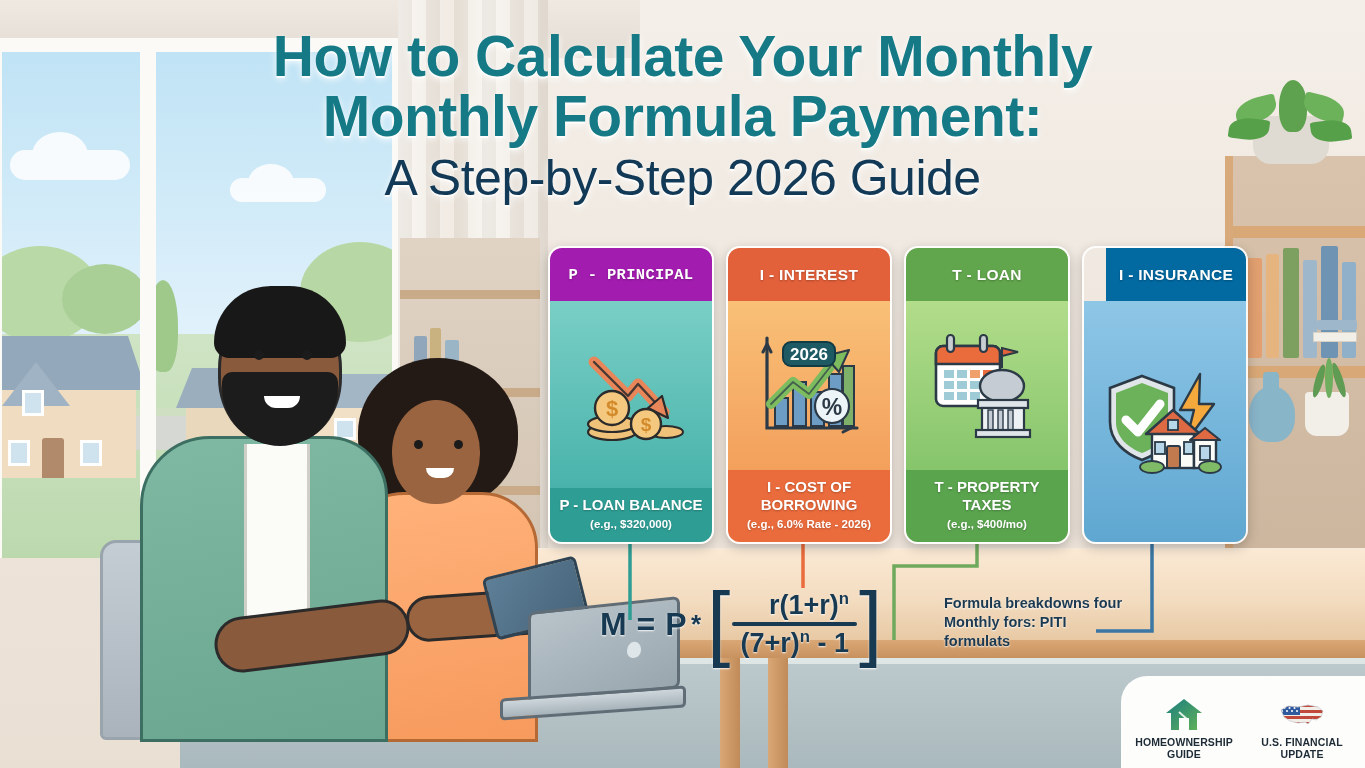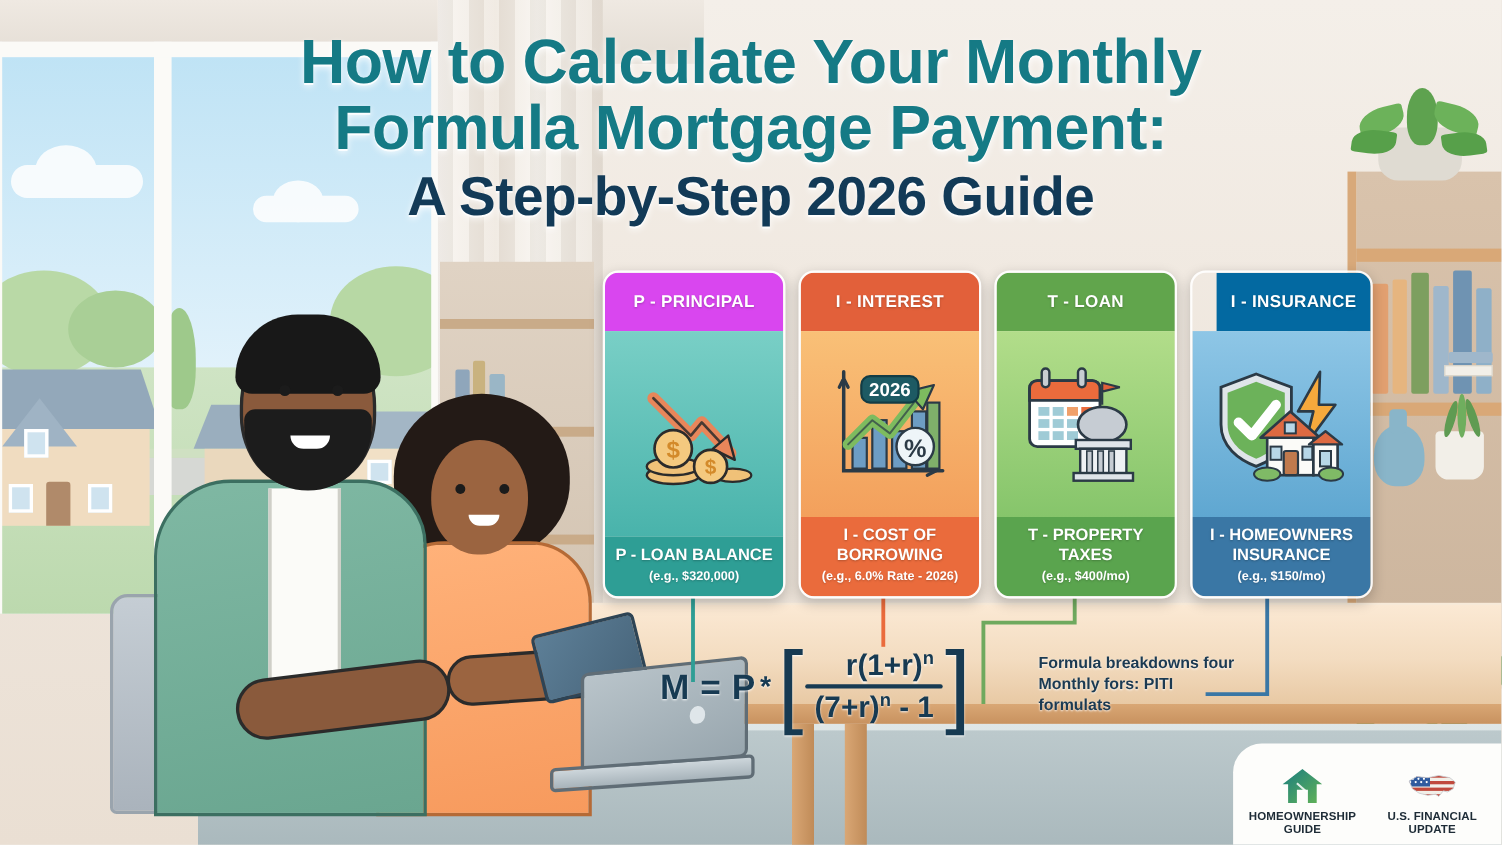--- a/index.html
+++ b/index.html
@@ -170,21 +170,21 @@
   .apple { position:absolute; left:96px; top:38px; width:14px;height:16px;background:#dfe6ea;border-radius:50% 50% 45% 45%; }
 
   
   .title-wrap { position:absolute; left:0; right:0; top:26px; text-align:center; z-index:30; }
   .t-line1, .t-line2 {
     font-size:57px; font-weight:700; color:#157a85; line-height:60px;
     letter-spacing:-0.5px;
     text-shadow:0 2px 0 rgba(255,255,255,.85), 0 3px 7px rgba(255,255,255,.9);
   }
   .t-line3 {
-    font-size:50px; font-weight:700; color:#123a57; line-height:64px;
+    font-size:50px; font-weight:400; color:#123a57; line-height:64px;
     letter-spacing:-0.5px;
     text-shadow:0 2px 0 rgba(255,255,255,.8), 0 3px 7px rgba(255,255,255,.9);
   }
 
   
   .cards { position:absolute; left:548px; top:246px; width:700px; height:298px; z-index:40;
     display:flex; gap:12px; }
   .card {
     width:166px; border-radius:14px; overflow:hidden;
     display:flex; flex-direction:column;
@@ -197,21 +197,21 @@
     text-shadow:0 1px 2px rgba(0,0,0,.25);
   }
   .card-icon { flex:1; display:flex; align-items:center; justify-content:center; padding:6px; }
   .card-foot {
     padding:8px 6px 12px; text-align:center; color:#fff;
   }
   .foot-title { font-size:15px; font-weight:700; line-height:18px; text-shadow:0 1px 2px rgba(0,0,0,.25); }
   .foot-sub { font-size:11.5px; font-weight:600; margin-top:4px; text-shadow:0 1px 2px rgba(0,0,0,.22); }
 
   
-  .c-principal .card-head { background:#d946ef; }
+  .c-principal .card-head { background:#a21caf;font-family:Liberation Mono, monospace; }
   .c-principal .card-icon { background:linear-gradient(180deg,#79cfc6,#49b3ab); }
   .c-principal .card-foot { background:#2e9e95; }
   .c-interest .card-head { background:#e2603a; }
   .c-interest .card-icon { background:linear-gradient(180deg,#f9c077,#f3a05c); }
   .c-interest .card-foot { background:#ea6b3c; }
   .c-taxes .card-head { background:#61a54c; }
   .c-taxes .card-icon { background:linear-gradient(180deg,#b2dd8a,#86c56b); }
   .c-taxes .card-foot { background:#5aa44e; }
   .c-insurance .card-head { background:#0369a1;margin-left:22px; }
   .c-insurance .card-icon { background:linear-gradient(180deg,#8ec6e6,#5fa7d1); }
@@ -393,21 +393,21 @@
 
     <path d="M803 544 L803 588" stroke="#ea6b3c" stroke-width="3.5" fill="none"></path>
 
     <path d="M977 544 L977 566 L894 566 L894 640" stroke="#6fa95e" stroke-width="3.5" fill="none"></path>
 
     <path d="M1152 544 L1152 631 L1096 631" stroke="#3a77a5" stroke-width="3.5" fill="none"></path>
   </svg>
 
   <div class="title-wrap">
     <div class="t-line1">How to Calculate Your Monthly</div>
-    <div class="t-line2">Formula Mortgage Payment:</div>
+    <div class="t-line2">Monthly Formula Payment:</div>
     <div class="t-line3">A Step-by-Step 2026 Guide</div>
   </div>
 
   <div class="cards">
 
     <div class="card c-principal">
       <div class="card-head">P - PRINCIPAL</div>
       <div class="card-icon">
         <svg width="110" height="110" viewBox="0 0 110 110">
           <path d="M18 22 L52 56 L62 44 L88 72" stroke="#e8865a" stroke-width="11" fill="none" stroke-linecap="round" stroke-linejoin="round"></path>
@@ -505,24 +505,20 @@
           <rect x="88" y="72" width="22" height="30" fill="#fbfbf8" stroke="#2b3a46" stroke-width="2.4"></rect>
           <path d="M84 74 L99 62 L114 74 Z" fill="#dd6a42" stroke="#2b3a46" stroke-width="2.2" stroke-linejoin="round"></path>
           <rect x="61" y="80" width="13" height="22" rx="2" fill="#c07a4d" stroke="#2b3a46" stroke-width="2"></rect>
           <rect x="49" y="76" width="10" height="12" fill="#b7d7e8" stroke="#2b3a46" stroke-width="1.8"></rect>
           <rect x="78" y="76" width="9" height="12" fill="#b7d7e8" stroke="#2b3a46" stroke-width="1.8"></rect>
           <rect x="94" y="80" width="10" height="14" fill="#b7d7e8" stroke="#2b3a46" stroke-width="1.8"></rect>
           <rect x="62" y="54" width="10" height="10" fill="#b7d7e8" stroke="#2b3a46" stroke-width="1.8"></rect>
           <ellipse cx="46" cy="101" rx="12" ry="6" fill="#7fba66" stroke="#2b3a46" stroke-width="1.8"></ellipse>
           <ellipse cx="104" cy="101" rx="11" ry="6" fill="#7fba66" stroke="#2b3a46" stroke-width="1.8"></ellipse>
         </svg>
-      </div>
-      <div class="card-foot">
-        <div class="foot-title">I - HOMEOWNERS INSURANCE</div>
-        <div class="foot-sub">(e.g., $150/mo)</div>
       </div>
     </div>
   </div>
 
   <div class="formula">
     <span class="f-lhs">M = P</span>
     <span class="f-star">*</span>
     <span class="brk">[</span>
     <span class="frac">
       <span class="num"><span>r(1+r)</span><sup>n</sup></span>

